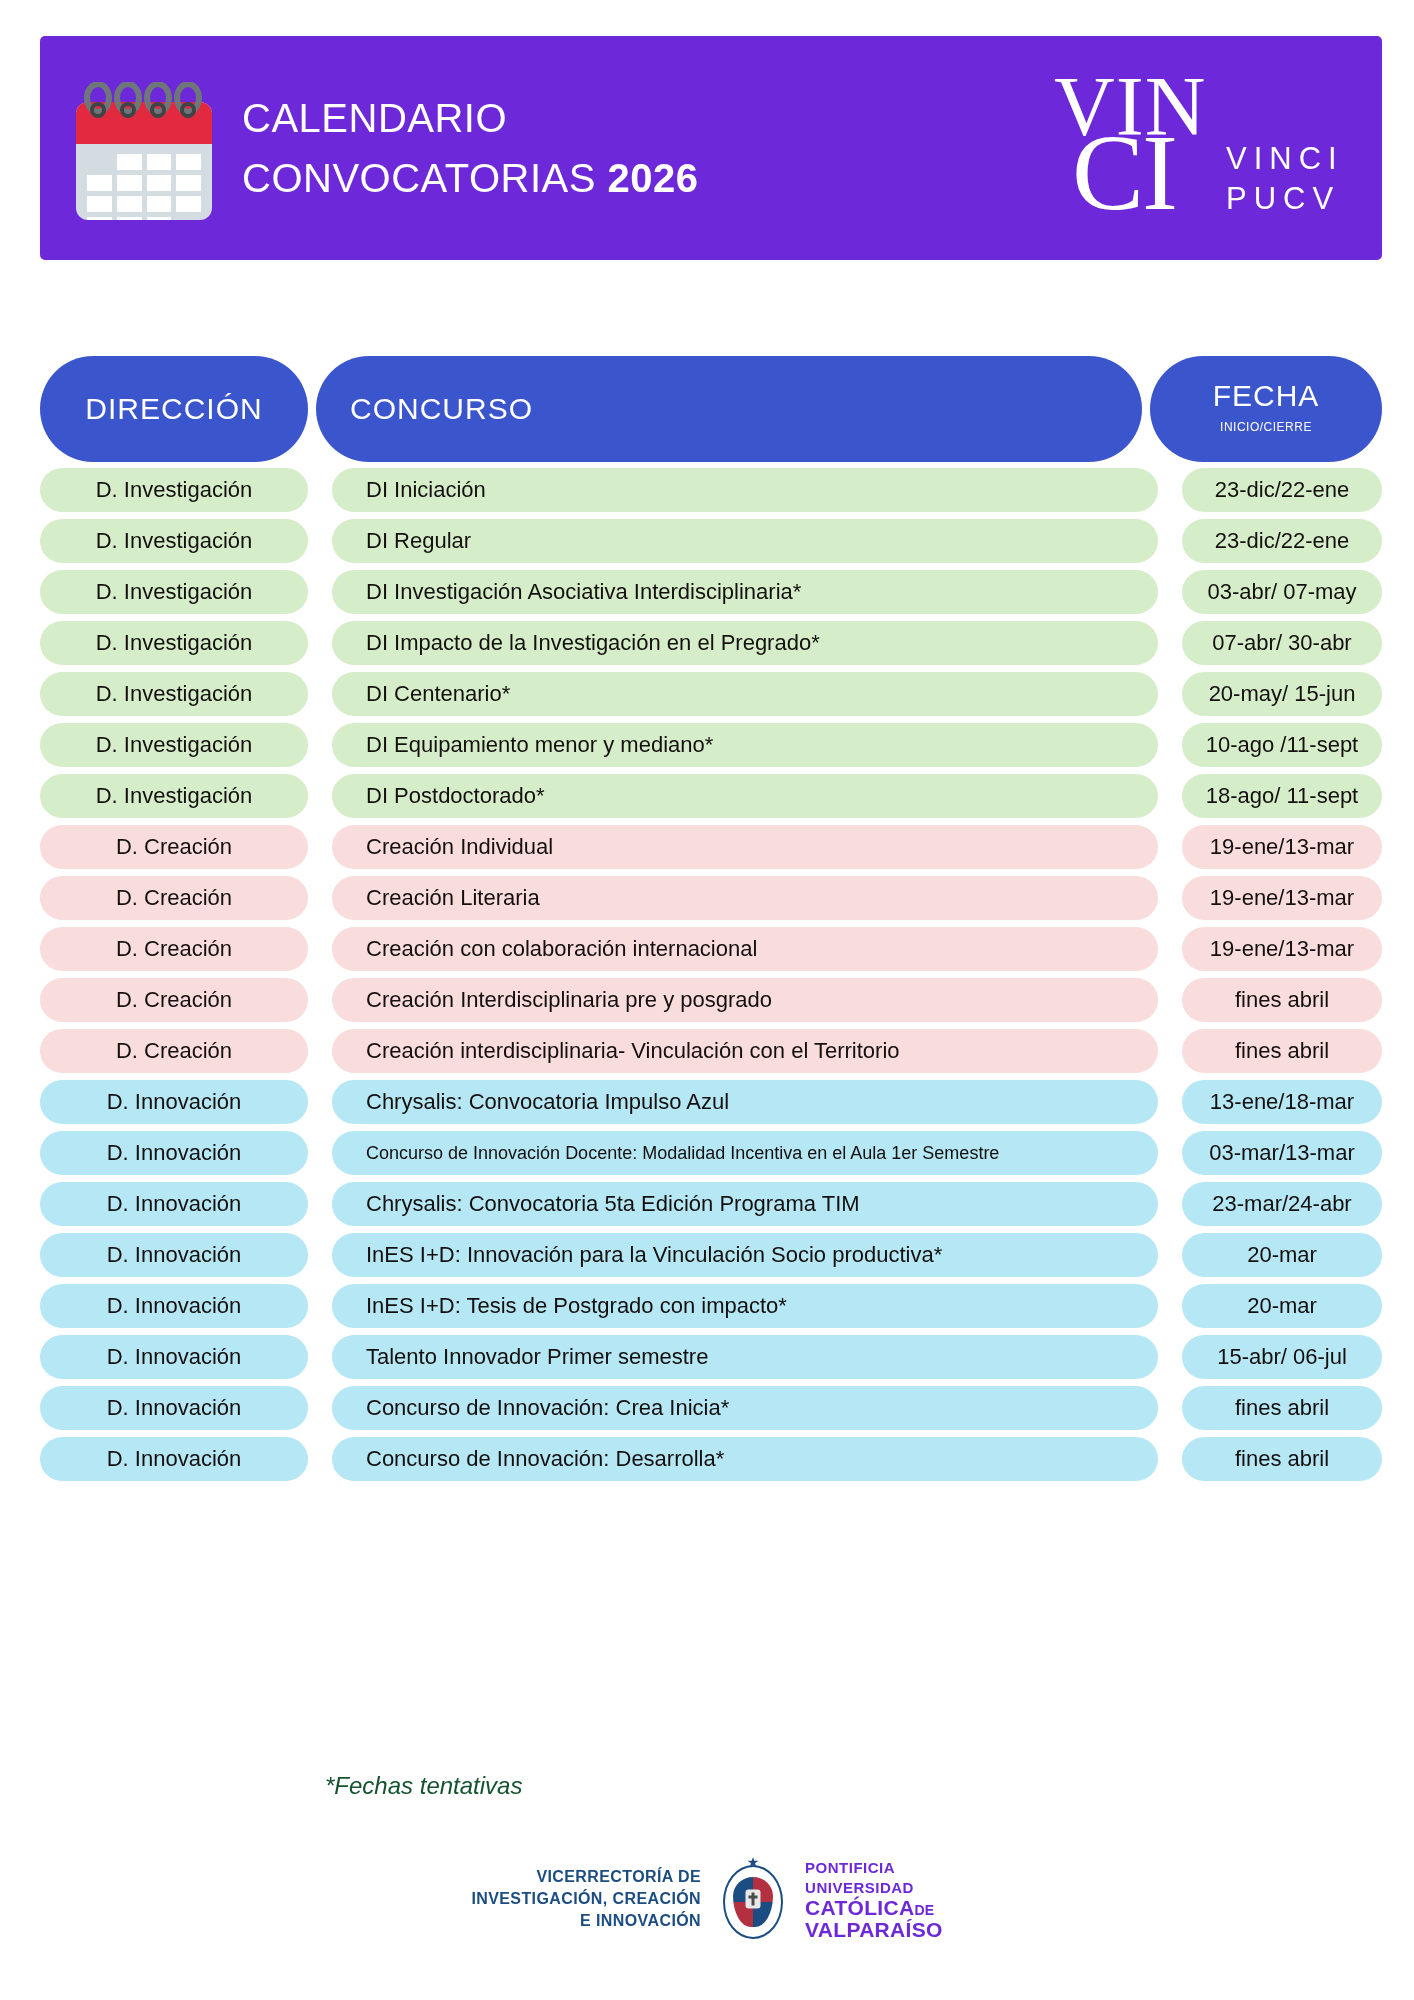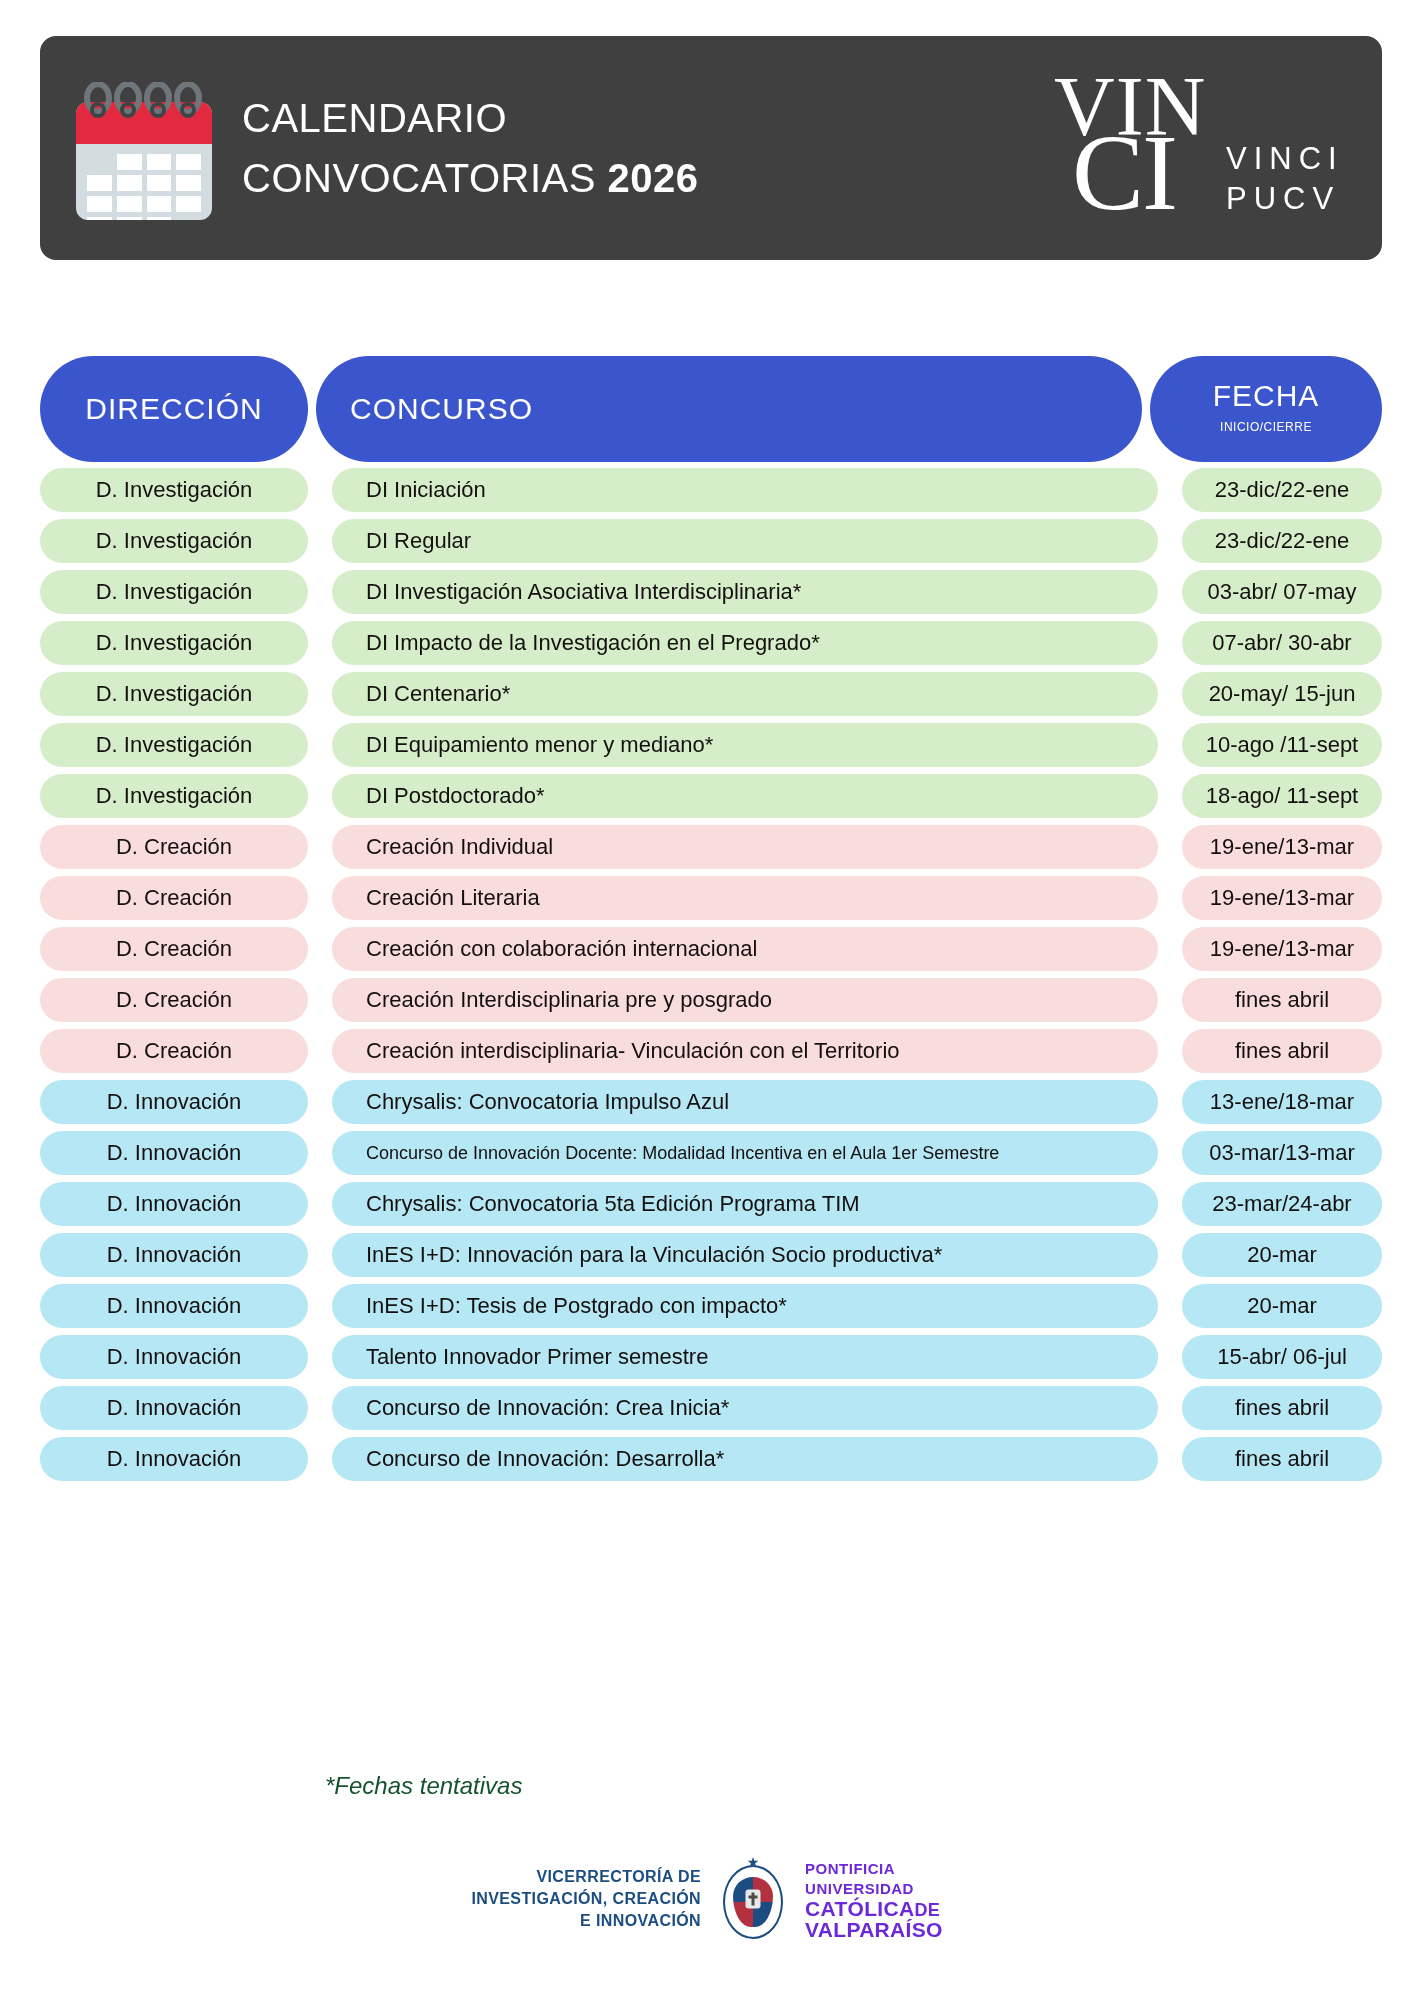--- a/index.html
+++ b/index.html
@@ -19,22 +19,22 @@
     background: #ffffff;
   }
 
   
   .header-banner {
     position: absolute;
     left: 40px;
     top: 36px;
     width: 1342px;
     height: 224px;
-    background: #404040;
-    border-radius: 16px;
+    background: #6d28d9;
+    border-radius: 5px;
     display: flex;
     align-items: center;
     padding: 0 34px 0 36px;
   }
 
   .cal-icon {
     position: relative;
     width: 136px;
     height: 138px;
     flex: 0 0 auto;
@@ -265,21 +265,21 @@
     text-align: center;
   }
   .pucv-name {
     color: #6d28d9;
     font-family: Liberation Sans, sans-serif;
     line-height: 20px;
   }
   .pn1 { font-size: 15px; font-weight: 700; letter-spacing: 0.5px; }
   .pn2 { font-size: 15px; font-weight: 700; letter-spacing: 0.5px; }
   .pn3 { font-size: 21px; font-weight: 700; letter-spacing: 0.3px; }
-  .pn3 .de { font-size: 18px; }
+  .pn3 .de { font-size: 14px; }
   .pn4 { font-size: 21px; font-weight: 700; letter-spacing: 0.3px; }
 </style>
 </head>
 <body>
 
 <div class="page">
 
   <div class="header-banner">
 
     <div class="cal-icon">

